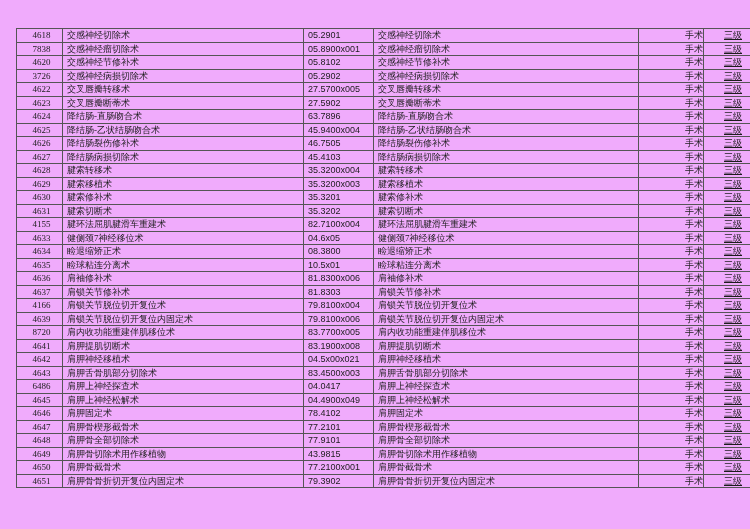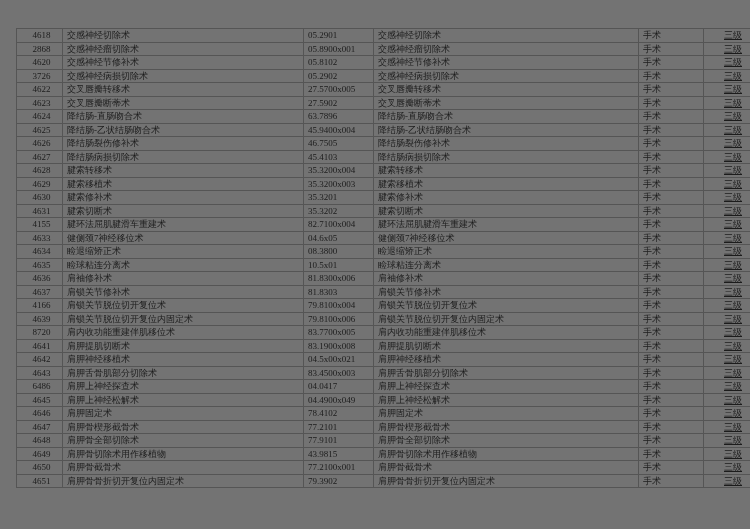--- a/index.html
+++ b/index.html
@@ -5,21 +5,21 @@
   html, body {
     margin: 0;
     padding: 0;
     background: #ffffff;
     font-family: "Liberation Serif", "DejaVu Serif", serif;
   }
   .page {
     position: relative;
     width: 750px;
     height: 529px;
-    background: #737373;
+    background: #f0abfc;
     overflow: hidden;
   }
   table.proc-table {
     position: absolute;
     left: 16px;
     top: 28px;
     width: 712px;
     border-collapse: collapse;
     table-layout: fixed;
     border: 1.5px solid #444;
@@ -38,28 +38,28 @@
   td.c-no {
     width: 41px;
     text-align: center;
     padding: 0;
     font-family: "Liberation Serif", "DejaVu Serif", serif;
     font-size: 8.5px;
   }
   td.c-name  { width: 236px; }
   td.c-code  {
     width: 65px;
-    font-family: Liberation Serif, serif;
+    font-family: Liberation Sans, sans-serif;
     font-size: 9px;
     padding-left: 3px;
   }
   td.c-name2 { width: 260px; }
   td.c-cat   {
     width: 60px;
-    text-align: left;
+    text-align: right;
     padding: 0;
   }
   td.c-level {
     width: 50px;
     text-align: center;
     padding: 0;
   }
   td.c-level span { text-decoration: underline; }
 </style>
 </head>
@@ -71,21 +71,21 @@
   <tr>
     <td class="c-no">4618</td>
     <td class="c-name">交感神经切除术</td>
     <td class="c-code">05.2901</td>
     <td class="c-name2">交感神经切除术</td>
     <td class="c-cat">手术</td>
     <td class="c-level"><span>三级</span></td>
   </tr>
 
   <tr>
-    <td class="c-no">2868</td>
+    <td class="c-no">7838</td>
     <td class="c-name">交感神经瘤切除术</td>
     <td class="c-code">05.8900x001</td>
     <td class="c-name2">交感神经瘤切除术</td>
     <td class="c-cat">手术</td>
     <td class="c-level"><span>三级</span></td>
   </tr>
 
   <tr>
     <td class="c-no">4620</td>
     <td class="c-name">交感神经节修补术</td>

